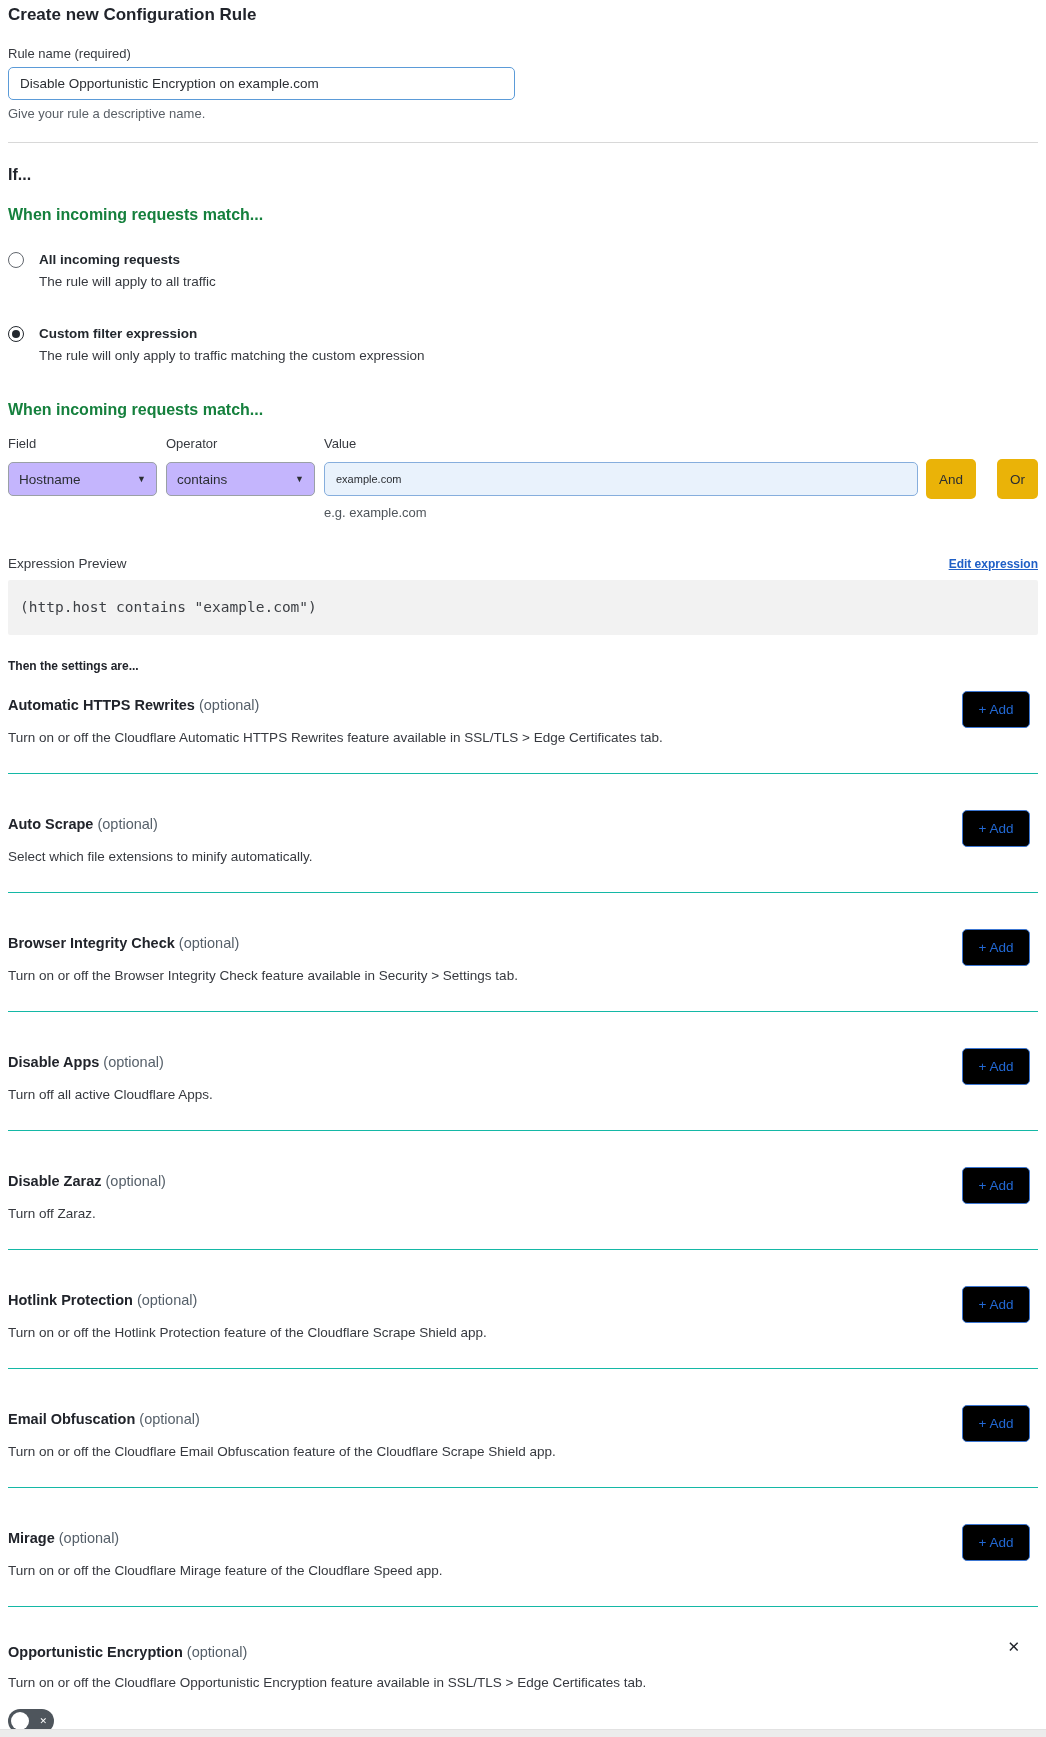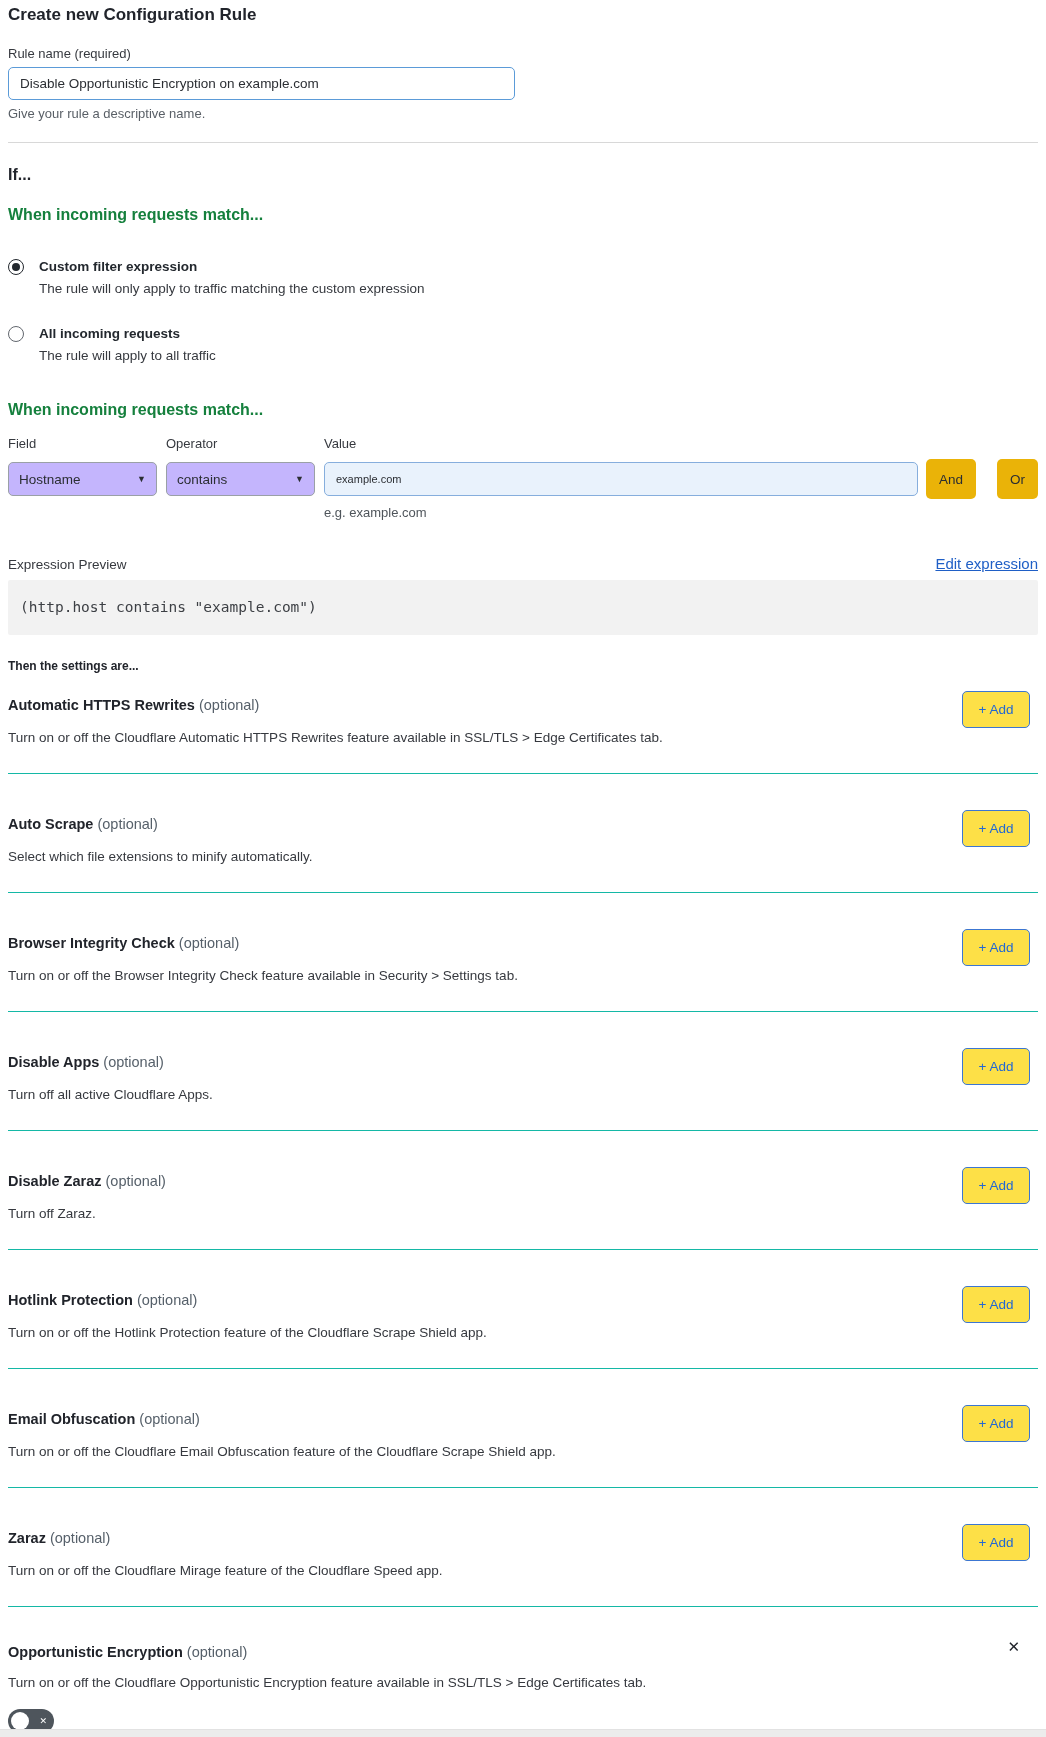--- a/index.html
+++ b/index.html
@@ -61,37 +61,37 @@
   }
   .andor {
     height: 40px; padding: 0 13px; border: none; border-radius: 5px; background: #eab308;
     font-size: 13.5px; color: #2b2e33; font-family: inherit; cursor: pointer;
   }
   .andor.or { margin-left: 21px; }
   .builder-help { margin-top: 6px; margin-left: 316px; font-size: 13px; color: #4f555b; line-height: 15px; }
 
   .preview-row { display: flex; justify-content: space-between; align-items: baseline; margin-top: 35px; }
   .preview-label { font-size: 13.5px; color: #36393f; line-height: 17px; }
-  .edit-link { font-size: 15px; color: #1f5fc6; text-decoration: underline; cursor: pointer; line-height: 17px; }
+  .edit-link { font-size: 12px; color: #1f5fc6; text-decoration: underline; cursor: pointer; line-height: 17px; font-weight: bold; }
   .code-block {
     margin-top: 7px; background: #f2f2f2; border-radius: 2px;
     padding: 19px 12px; font-family: "DejaVu Sans Mono", monospace;
     font-size: 14.5px; color: #3c3f44; line-height: 17px;
   }
 
   h3.then { margin-top: 23px; font-size: 12px; font-weight: 700; color: #21242b; line-height: 17px; }
 
   .setting-row { position: relative; padding: 41px 0 27px 0; border-bottom: 1px solid #14b8a6; }
   .setting-row.first { padding-top: 21px; }
   .s-title { font-size: 14.5px; line-height: 18px; font-weight: 700; color: #21242b; }
   .s-opt { font-weight: 400; color: #56606a; margin-left: 4px; }
   .s-desc { margin-top: 16px; font-size: 13.5px; color: #36393f; line-height: 16px; }
   .add-btn {
     position: absolute; right: 8px; top: 36px; width: 68px; height: 37px;
-    background: #fde047; border: 1px solid #3c76d2; border-radius: 5px;
+    background: #000000; border: 1px solid #3c76d2; border-radius: 5px;
     color: #2268d3; font-size: 13.5px; font-family: inherit; cursor: pointer;
   }
   .setting-row.first .add-btn { top: 16px; }
 
   .expanded { position: relative; padding: 36px 0 0 0; }
   .close-btn {
     position: absolute; right: 18px; top: 32px; border: none; background: transparent;
     font-size: 15px; color: #21242b; cursor: pointer; line-height: 16px; font-family: inherit;
   }
   .exp-desc { margin-top: 14px; font-size: 13.5px; color: #36393f; line-height: 16px; }
@@ -117,37 +117,37 @@
   <h1>Create new Configuration Rule</h1>
 
   <label class="field-label">Rule name (required)</label>
   <input class="rule-input" type="text" value="Disable Opportunistic Encryption on example.com" style="">
   <div class="help">Give your rule a descriptive name.</div>
 
   <hr class="divider">
 
   <h2 class="if">If...</h2>
   <h3 class="match">When incoming requests match...</h3>
+
+  <div class="radio-option">
+    <div class="radio-circle"></div>
+    <div class="radio-text">
+      <div class="radio-label">All incoming requests</div>
+      <div class="radio-desc">The rule will apply to all traffic</div>
+    </div>
+  </div>
 
   <div class="radio-option second">
     <div class="radio-circle selected"></div>
     <div class="radio-text">
       <div class="radio-label">Custom filter expression</div>
       <div class="radio-desc">The rule will only apply to traffic matching the custom expression</div>
     </div>
   </div>
 
-  <div class="radio-option">
-    <div class="radio-circle"></div>
-    <div class="radio-text">
-      <div class="radio-label">All incoming requests</div>
-      <div class="radio-desc">The rule will apply to all traffic</div>
-    </div>
-  </div>
-
   <h3 class="match builder">When incoming requests match...</h3>
 
   <div class="builder-labels">
     <span class="lab">Field</span>
     <span class="lab">Operator</span>
     <span class="lab">Value</span>
   </div>
 
   <div class="builder-row">
     <div class="select" role="combobox">
@@ -208,21 +208,21 @@
     <button class="add-btn">+ Add</button>
   </section>
 
   <section class="setting-row">
     <h4 class="s-title"><span>Email Obfuscation</span><span class="s-opt">(optional)</span></h4>
     <p class="s-desc">Turn on or off the Cloudflare Email Obfuscation feature of the Cloudflare Scrape Shield app.</p>
     <button class="add-btn">+ Add</button>
   </section>
 
   <section class="setting-row">
-    <h4 class="s-title"><span>Zaraz</span><span class="s-opt">(optional)</span></h4>
+    <h4 class="s-title"><span>Mirage</span><span class="s-opt">(optional)</span></h4>
     <p class="s-desc">Turn on or off the Cloudflare Mirage feature of the Cloudflare Speed app.</p>
     <button class="add-btn">+ Add</button>
   </section>
 
   <section class="expanded">
     <h4 class="s-title"><span>Opportunistic Encryption</span><span class="s-opt">(optional)</span></h4>
     <button class="close-btn">✕</button>
     <p class="exp-desc">Turn on or off the Cloudflare Opportunistic Encryption feature available in SSL/TLS &gt; Edge Certificates tab.</p>
     <div class="toggle">
       <div class="toggle-knob"></div>

